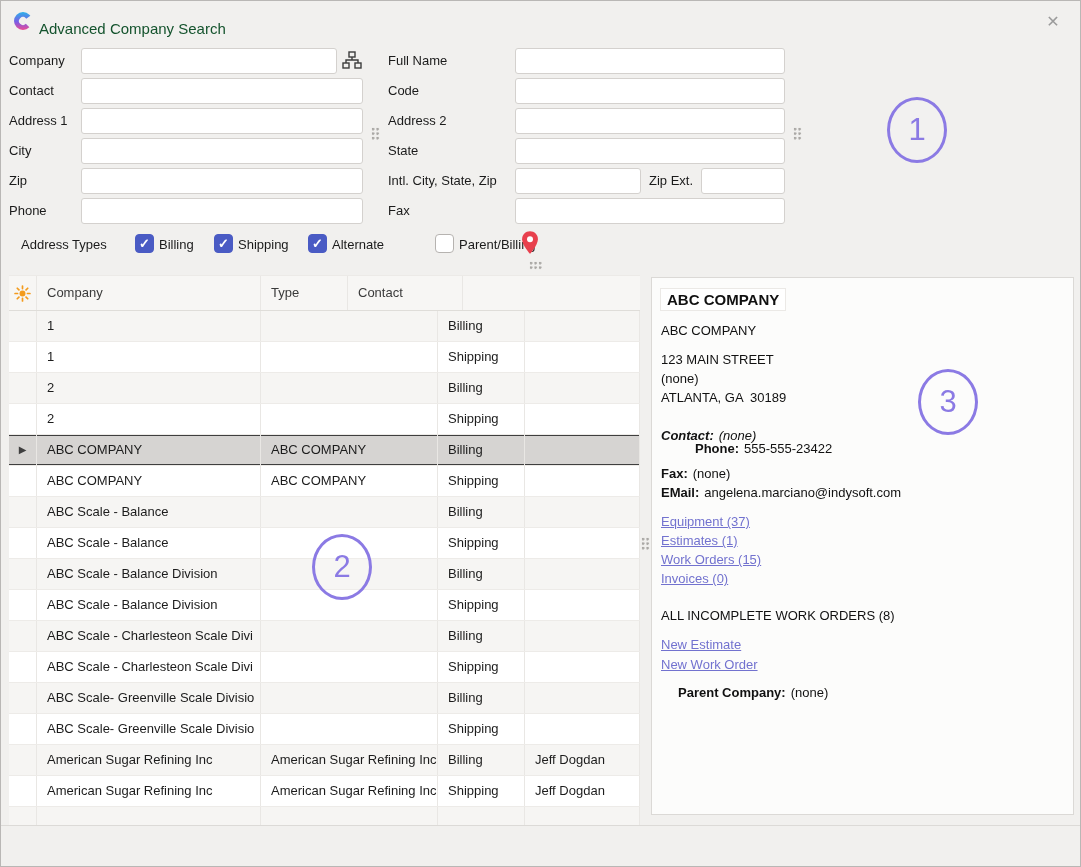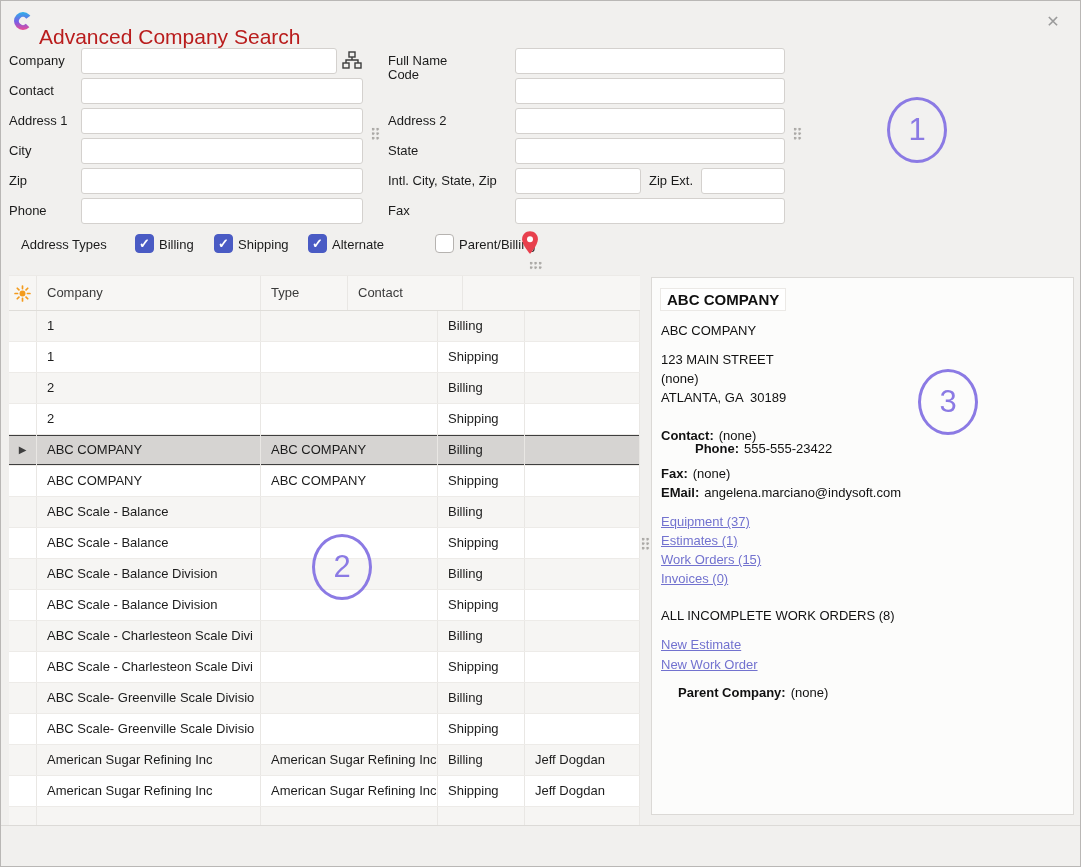--- a/index.html
+++ b/index.html
@@ -3,21 +3,21 @@
 <meta charset="utf-8">
 <style>
   * { margin:0; padding:0; box-sizing:border-box; }
   html,body { width:1081px; height:867px; overflow:hidden; }
   body { font-family:"Liberation Sans", sans-serif; background:#fff; }
   .dialog { position:relative; width:1081px; height:867px; background:#f1f0ee; border:1px solid #b9b7b5; overflow:hidden; }
 
   
   .titlebar { position:absolute; left:0; top:0; right:0; height:40px; }
   .app-logo { position:absolute; left:12px; top:10px; width:20px; height:20px; }
-  .title { position:absolute; left:38px; top:16px; height:40px; line-height:40px; font-size:21px; color:#b91c1c; }
+  .title { position:absolute; left:38px; top:8px; height:40px; line-height:40px; font-size:15px; color:#14532d; }
   .close-btn { position:absolute; right:16px; top:10px; width:22px; height:22px; text-align:center; line-height:22px; font-size:16px; color:#9b9b9b; cursor:pointer; }
 
   
   .flabel { position:absolute; font-size:13px; color:#1b1b1b; white-space:nowrap; }
   .tb { position:absolute; height:26px; background:#fff; border:1px solid #d4d1ce; border-radius:3px; padding:0 8px; font-family:"Liberation Sans",sans-serif; font-size:13px; color:#222; outline:none; }
   .icon-btn { position:absolute; cursor:pointer; }
 
   
   .checkbox { position:absolute; width:19px; height:19px; background:#fff; border:1px solid #b6b3b0; border-radius:4px; display:flex; align-items:center; justify-content:center; cursor:pointer; }
   .checkbox .tick { visibility:hidden; color:#fff; font-size:13px; font-weight:bold; line-height:1; }
@@ -102,21 +102,21 @@
 
   <label class="flabel" style="left:8px; top:172px;">Zip</label>
   <input class="tb" style="left: 80px; top: 167px; width: 282px;" value="">
 
   <label class="flabel" style="left:8px; top:202px;">Phone</label>
   <input class="tb" style="left: 80px; top: 197px; width: 282px;" value="">
 
   <label class="flabel" style="left:387px; top:52px;">Full Name</label>
   <input class="tb" style="left: 514px; top: 47px; width: 270px;" value="">
 
-  <label class="flabel" style="left:387px; top:66px;">Code</label>
+  <label class="flabel" style="left:387px; top:82px;">Code</label>
   <input class="tb" style="left: 514px; top: 77px; width: 270px;" value="">
 
   <label class="flabel" style="left:387px; top:112px;">Address 2</label>
   <input class="tb" style="left: 514px; top: 107px; width: 270px;" value="">
 
   <label class="flabel" style="left:387px; top:142px;">State</label>
   <input class="tb" style="left: 514px; top: 137px; width: 270px;" value="">
 
   <label class="flabel" style="left:387px; top:172px;">Intl. City, State, Zip</label>
   <input class="tb" style="left: 514px; top: 167px; width: 126px;" value="">
@@ -304,21 +304,21 @@
       </div>
   </div>
 
   <div class="panel">
     <span class="ptitle">ABC COMPANY</span>
     <span class="line" style="left:9px; top:45px;">ABC COMPANY</span>
     <span class="line" style="left:9px; top:74px;">123 MAIN STREET</span>
     <span class="line" style="left:9px; top:93px;">(none)</span>
     <span class="line" style="left:9px; top:112px;">ATLANTA, GA  30189</span>
 
-    <span class="line" style="left:9px; top:150px;"><b>Contact:</b><span>(none)</span></span>
+    <span class="line" style="left:9px; top:150px;font-style:italic;"><b>Contact:</b><span>(none)</span></span>
     <span class="line" style="left:9px; top:163px;margin-left:34px;"><b>Phone:</b><span>555-555-23422</span></span>
     <span class="line" style="left:9px; top:188px;"><b>Fax:</b><span>(none)</span></span>
     <span class="line" style="left:9px; top:207px;"><b>EMail:</b><span>angelena.marciano@indysoft.com</span></span>
 
     <a class="plink" style="left:9px; top:236px;">Equipment (37)</a>
     <a class="plink" style="left:9px; top:255px;">Estimates (1)</a>
     <a class="plink" style="left:9px; top:274px;">Work Orders (15)</a>
     <a class="plink" style="left:9px; top:293px;">Invoices (0)</a>
 
     <span class="line" style="left:9px; top:330px;">ALL INCOMPLETE WORK ORDERS (8)</span>

